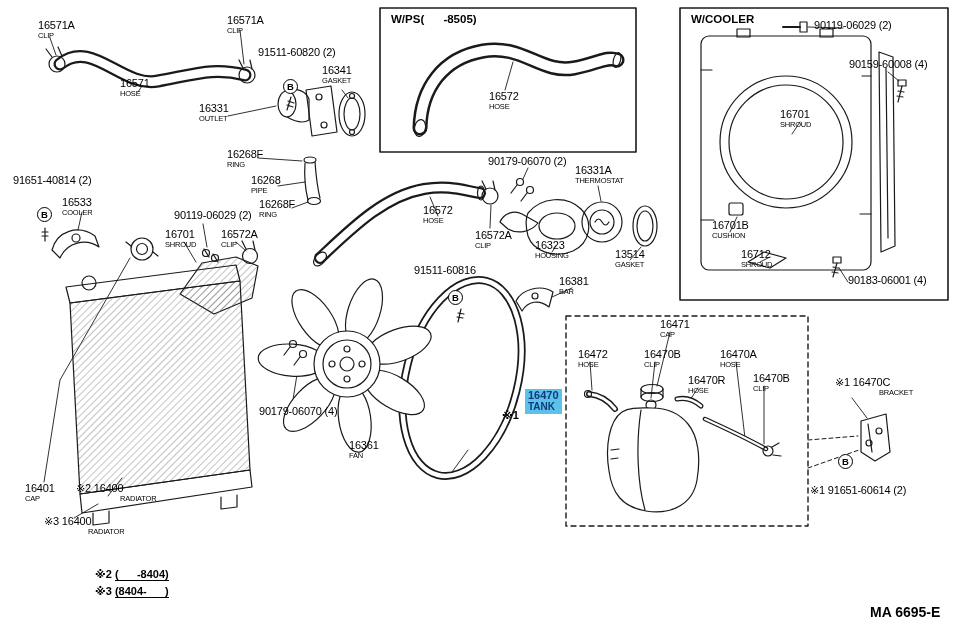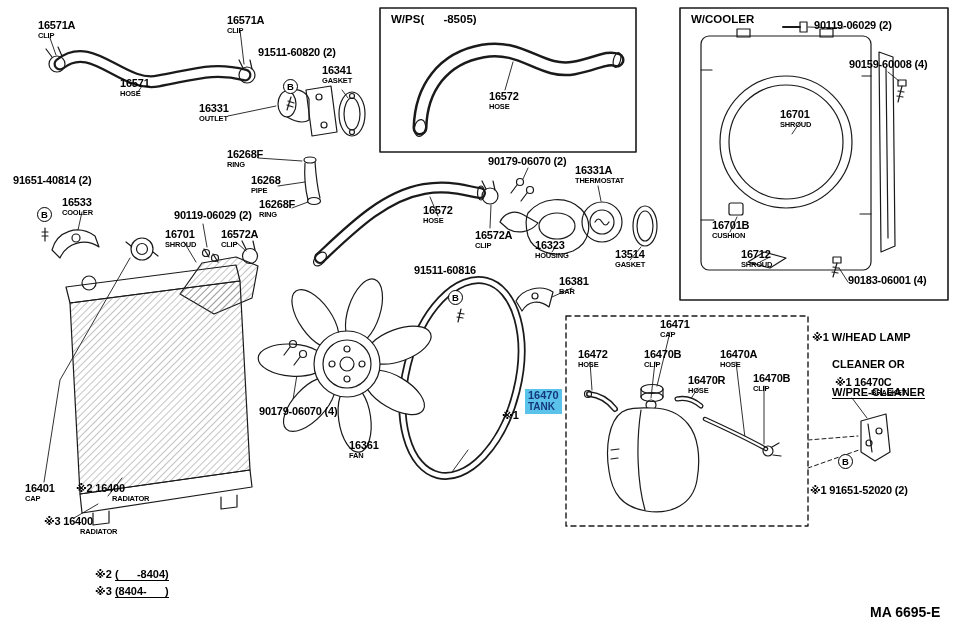--- a/index.html
+++ b/index.html
@@ -1,24 +1,24 @@
 <!DOCTYPE html>
 <html><head>
 <meta charset="utf-8">
 <style>
   html,body{margin:0;padding:0;background:#fff;}
   body{width:960px;height:640px;position:relative;overflow:hidden;
        font-family:"Liberation Sans","DejaVu Sans",sans-serif;color:#000;}
   .stage{position:absolute;left:0;top:0;width:960px;height:640px;}
   svg.stage{pointer-events:none;}
-  .lbl{position:absolute;font-weight:bold;font-size:11px;line-height:1.08;
+  .lbl{position:absolute;font-weight:normal;font-size:11px;line-height:1.08;
        letter-spacing:-0.2px;white-space:pre;}
   .lbl .num{font-size:11px;}
   .lbl .desc{font-size:7.5px;}
-  .lbl .desc.ind{padding-left:36px;}
+  .lbl .desc.ind{padding-left:36px;margin-left:8px;}
   .boxtitle{position:absolute;font-weight:bold;font-size:11.5px;white-space:pre;
             background:#fff;padding:0 3px;}
   .bcircle{position:absolute;width:15px;height:15px;border:1.6px solid #000;
            border-radius:50%;font-size:9.5px;font-weight:bold;text-align:center;
            line-height:14px;background:#fff;box-sizing:border-box;}
   .note{position:absolute;font-weight:bold;font-size:11px;white-space:pre;line-height:1.25;}
   .note .nindent{padding-left:20px;}
   .note .ul{border-bottom:1.5px solid #000;}
   .hl-wrap{position:absolute;}
   .hl-box{background:#5bc2ea;padding:1px 3px 2px 3px;display:inline-block;}
@@ -318,32 +318,27 @@
 <div class="lbl" style="left:25px;top:483px"><div class="num">16401</div><div class="desc">CAP</div></div>
 <div class="lbl" style="left:76px;top:483px"><div class="num">※2 16400</div><div class="desc ind">RADIATOR</div></div>
 <div class="lbl" style="left:44px;top:516px"><div class="num">※3 16400</div><div class="desc ind">RADIATOR</div></div>
 <div class="lbl" style="left:660px;top:319px"><div class="num">16471</div><div class="desc">CAP</div></div>
 <div class="lbl" style="left:578px;top:349px"><div class="num">16472</div><div class="desc">HOSE</div></div>
 <div class="lbl" style="left:644px;top:349px"><div class="num">16470B</div><div class="desc">CLIP</div></div>
 <div class="lbl" style="left:720px;top:349px"><div class="num">16470A</div><div class="desc">HOSE</div></div>
 <div class="lbl" style="left:688px;top:375px"><div class="num">16470R</div><div class="desc">HOSE</div></div>
 <div class="lbl" style="left:753px;top:373px"><div class="num">16470B</div><div class="desc">CLIP</div></div>
 <div class="lbl" style="left:835px;top:377px"><div class="num">※1 16470C</div><div class="desc ind">BRACKET</div></div>
-<div class="lbl" style="left:810px;top:485px"><div class="num">※1 91651-52020 (2)</div></div>
+<div class="lbl" style="left:810px;top:485px"><div class="num">※1 91651-60614 (2)</div></div>
 
 <div class="bcircle" style="left:283px;top:79px">B</div>
 <div class="bcircle" style="left:37px;top:207px">B</div>
 <div class="bcircle" style="left:448px;top:290px">B</div>
 <div class="bcircle" style="left:838px;top:454px">B</div>
 
-<div class="note" style="left:812px;top:317px">
-<div>※1 W/HEAD LAMP</div>
-<div class="nindent">CLEANER OR</div>
-<div class="nindent"><span class="ul">W/PRE-CLEANER</span></div>
-</div>
 
 
 <div class="note" style="left:502px;top:409px">※1</div>
 
 <div class="hl-wrap" style="left:525px;top:389px">
 <div class="hl-box">
 <div class="hl-num">16470</div>
 <div class="hl-desc">TANK</div>
 </div>
 </div>

